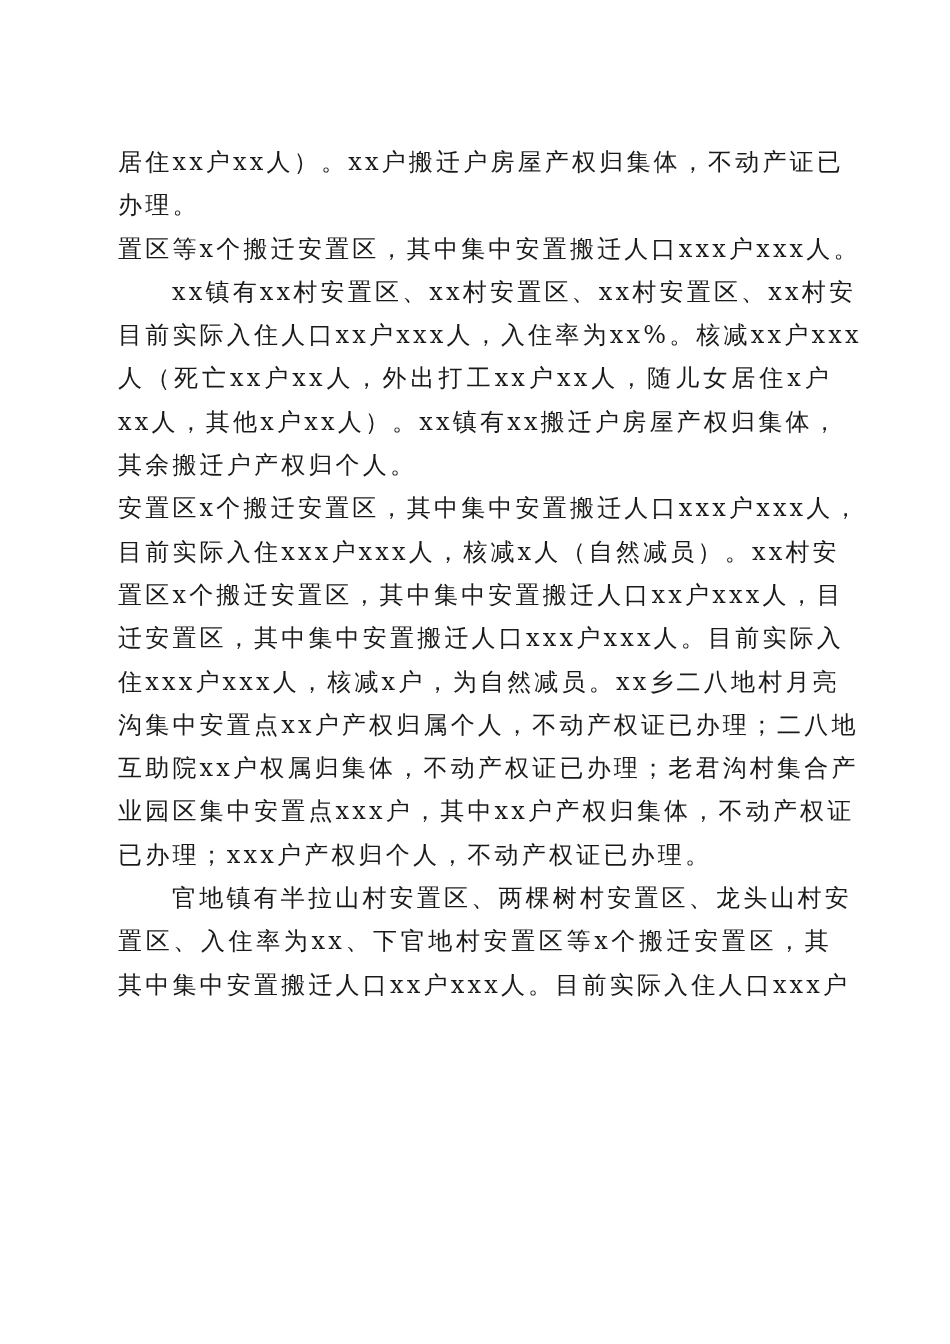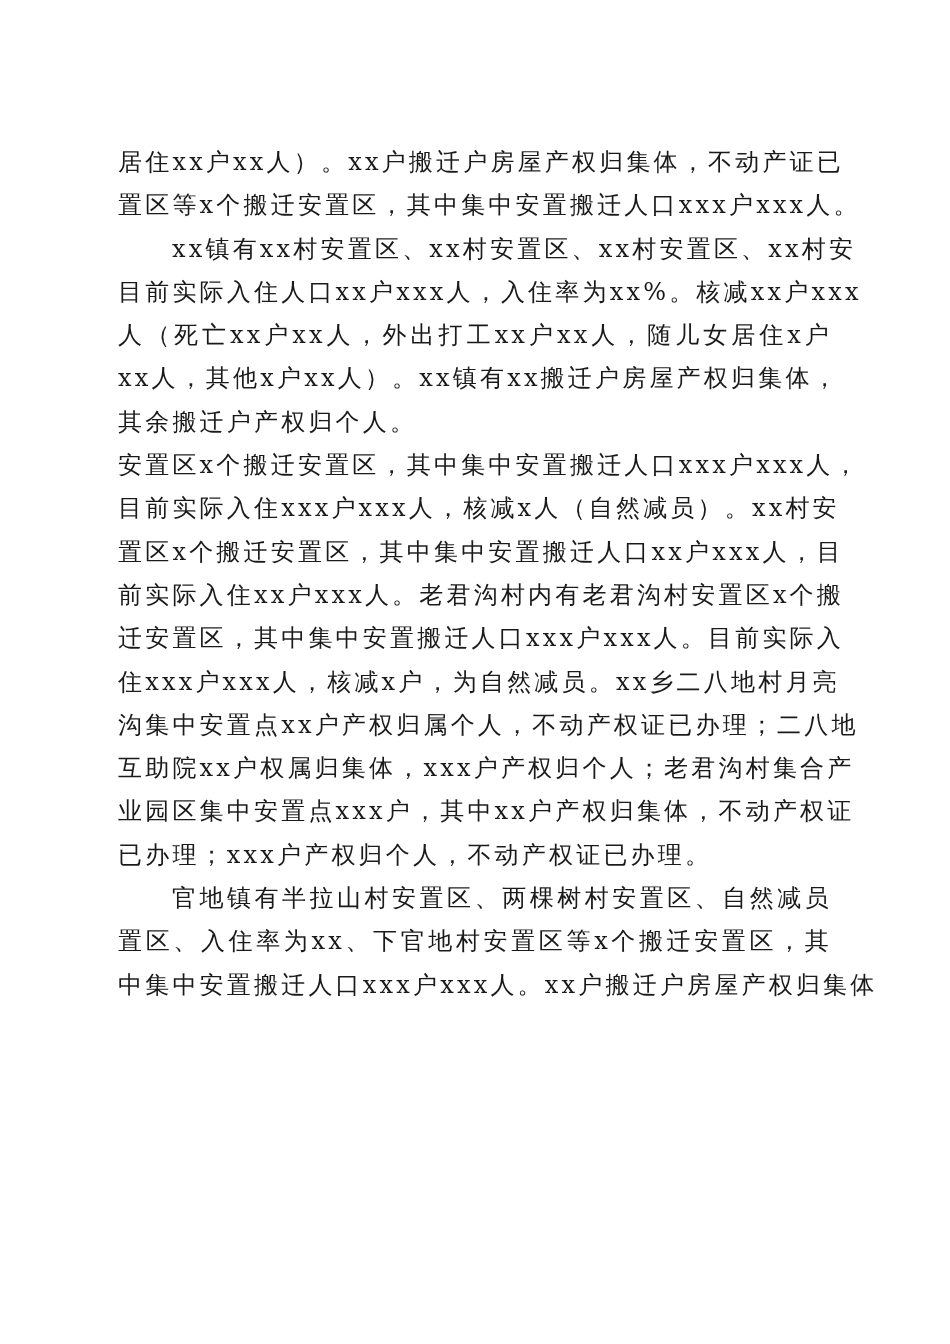--- a/index.html
+++ b/index.html
@@ -46,44 +46,44 @@
     }
   </style>
 </head>
 <body>
 
 <div class="page">
   <div class="content">
 
     <div>
       <div class="line">居住xx户xx人）。xx户搬迁户房屋产权归集体，不动产证已</div>
+      <div class="line last">办理。</div>
     </div>
 
     <div>
       <div class="line">置区等x个搬迁安置区，其中集中安置搬迁人口xxx户xxx人。</div>
       <div class="line indent">xx镇有xx村安置区、xx村安置区、xx村安置区、xx村安</div>
       <div class="line">目前实际入住人口xx户xxx人，入住率为xx%。核减xx户xxx</div>
       <div class="line">人（死亡xx户xx人，外出打工xx户xx人，随儿女居住x户</div>
       <div class="line">xx人，其他x户xx人）。xx镇有xx搬迁户房屋产权归集体，</div>
       <div class="line last">其余搬迁户产权归个人。</div>
     </div>
 
     <div>
       <div class="line">安置区x个搬迁安置区，其中集中安置搬迁人口xxx户xxx人，</div>
       <div class="line">目前实际入住xxx户xxx人，核减x人（自然减员）。xx村安</div>
       <div class="line">置区x个搬迁安置区，其中集中安置搬迁人口xx户xxx人，目</div>
-      <div class="line">前实际入住xx户xxx人。老君沟村内有老君沟村安置区x个搬</div>
       <div class="line">迁安置区，其中集中安置搬迁人口xxx户xxx人。目前实际入</div>
       <div class="line">住xxx户xxx人，核减x户，为自然减员。xx乡二八地村月亮</div>
       <div class="line">沟集中安置点xx户产权归属个人，不动产权证已办理；二八地</div>
-      <div class="line">互助院xx户权属归集体，xxx户产权归个人；老君沟村集合产</div>
+      <div class="line">互助院xx户权属归集体，不动产权证已办理；老君沟村集合产</div>
       <div class="line">业园区集中安置点xxx户，其中xx户产权归集体，不动产权证</div>
       <div class="line last">已办理；xxx户产权归个人，不动产权证已办理。</div>
     </div>
 
     <div>
-      <div class="line indent">官地镇有半拉山村安置区、两棵树村安置区、自然减员</div>
+      <div class="line indent">官地镇有半拉山村安置区、两棵树村安置区、龙头山村安</div>
       <div class="line">置区、入住率为xx、下官地村安置区等x个搬迁安置区，其</div>
-      <div class="line">中集中安置搬迁人口xxx户xxx人。xx户搬迁户房屋产权归集体</div>
+      <div class="line">其中集中安置搬迁人口xx户xxx人。目前实际入住人口xxx户</div>
     </div>
 
   </div>
 </div>
 
 </body></html>

